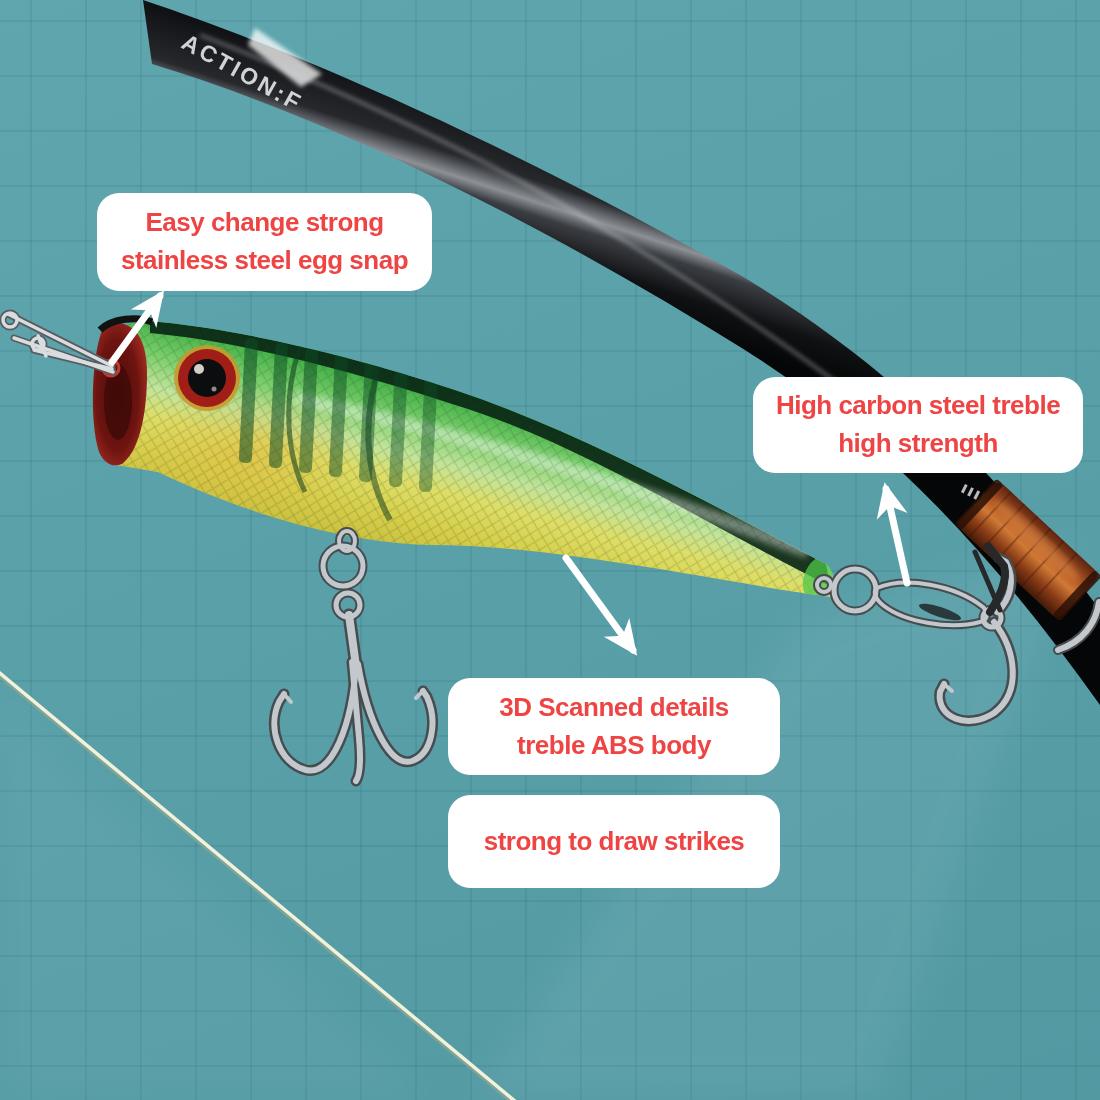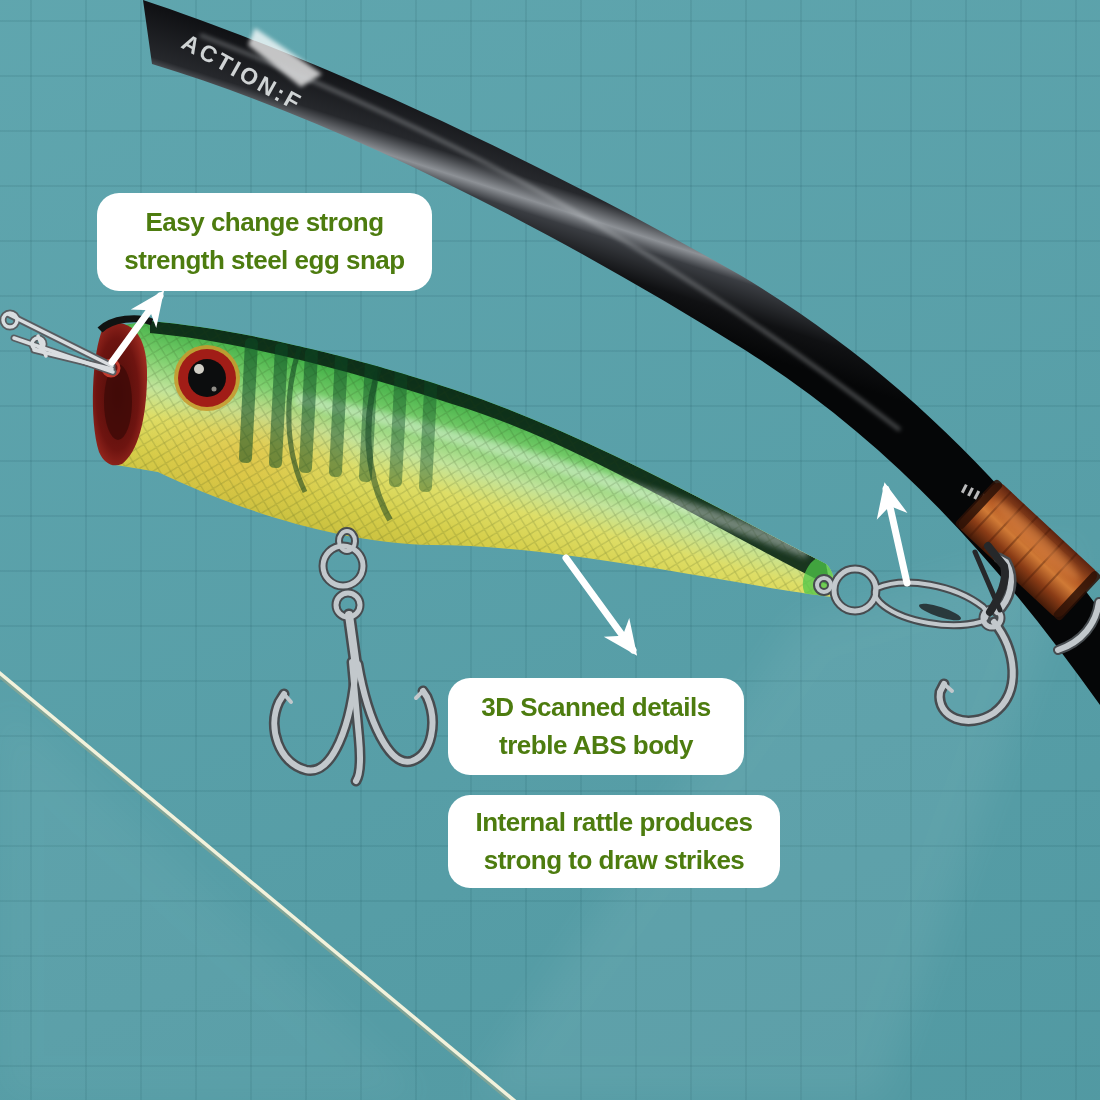--- a/index.html
+++ b/index.html
@@ -7,25 +7,25 @@
          font-family:"Liberation Sans", sans-serif;}
   #mat{position:absolute;inset:0;background-color:#57a1aa;
        background-image:
          repeating-linear-gradient(0deg, rgba(10,60,70,.09) 0 2px, transparent 2px 55px),
          repeating-linear-gradient(90deg, rgba(10,60,70,.09) 0 2px, transparent 2px 55px),
          linear-gradient(160deg, rgba(255,255,255,.05), rgba(0,30,40,.06));
        background-position:0 22px, 30px 0, 0 0;}
   #art{position:absolute;inset:0;}
   .callout{position:absolute;background:#ffffff;border-radius:22px;
            display:flex;flex-direction:column;justify-content:center;align-items:center;
-           font-weight:bold;font-size:26px;line-height:1.45;color:#4d7c0f;
+           font-weight:bold;font-size:26px;line-height:1.45;color:#ef4444;
            letter-spacing:-0.5px;white-space:nowrap;z-index:5;}
   #c1{left:97px;top:193px;width:335px;height:98px}
   #c2{left:753px;top:377px;width:330px;height:96px}
-  #c3{left:448px;top:678px;width:296px;height:97px}
+  #c3{left:448px;top:678px;width:332px;height:97px}
   #c4{left:448px;top:795px;width:332px;height:93px}
 </style>
 </head>
 <body>
 
 <div id="scene">
   <div id="mat"></div>
 
   <svg id="art" viewBox="0 0 1100 1100" width="1100" height="1100">
     <defs>
@@ -252,23 +252,26 @@
 
     <g stroke="#ffffff" stroke-width="7" stroke-linecap="round" fill="none">
       <path d="M112,362 L160,296" marker-end="url(#ah)"></path>
       <path d="M907,583 L886,489" marker-end="url(#ah)"></path>
       <path d="M566,558 L633,650" marker-end="url(#ah)"></path>
     </g>
   </svg>
 
   <div class="callout" id="c1">
     <div>Easy change strong</div>
-    <div>strength steel egg snap</div>
+    <div>stainless steel egg snap</div>
+  </div>
+  <div class="callout" id="c2">
+    <div>High carbon steel treble</div>
+    <div>high strength</div>
   </div>
   <div class="callout" id="c3">
     <div>3D Scanned details</div>
     <div>treble ABS body</div>
   </div>
   <div class="callout" id="c4">
-    <div>Internal rattle produces</div>
     <div>strong to draw strikes</div>
   </div>
 </div>
 
 </body></html>

